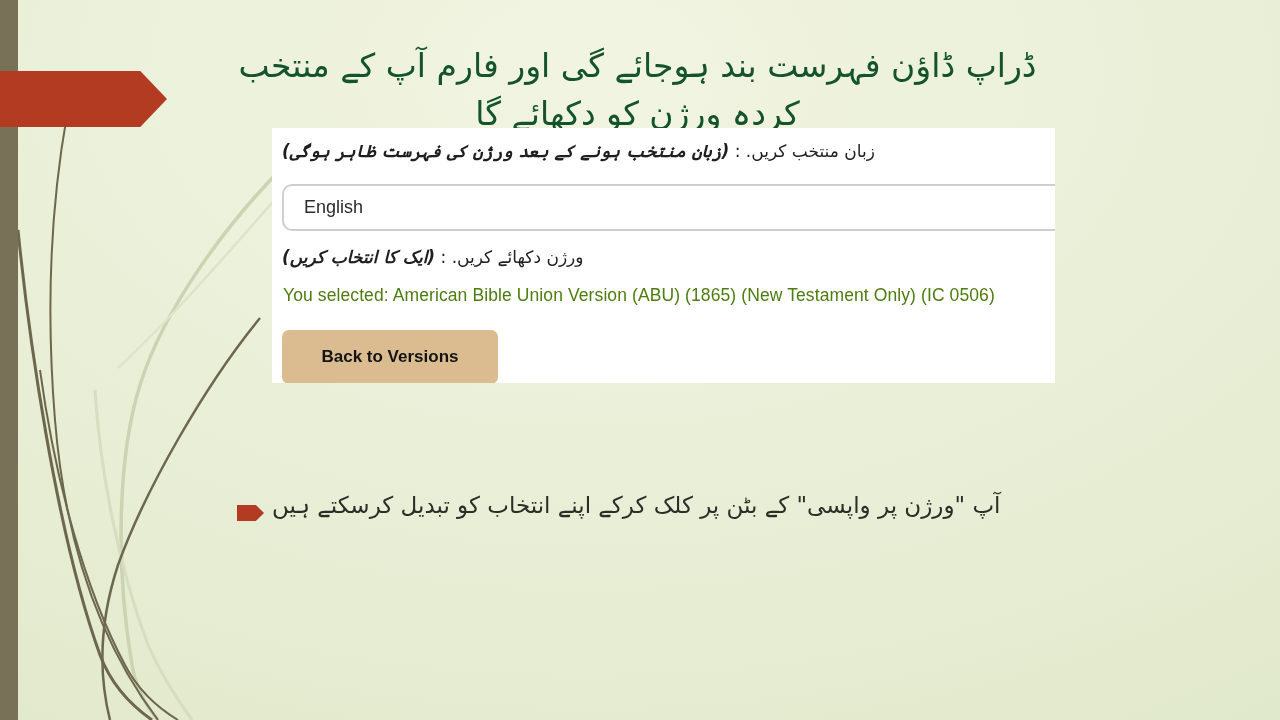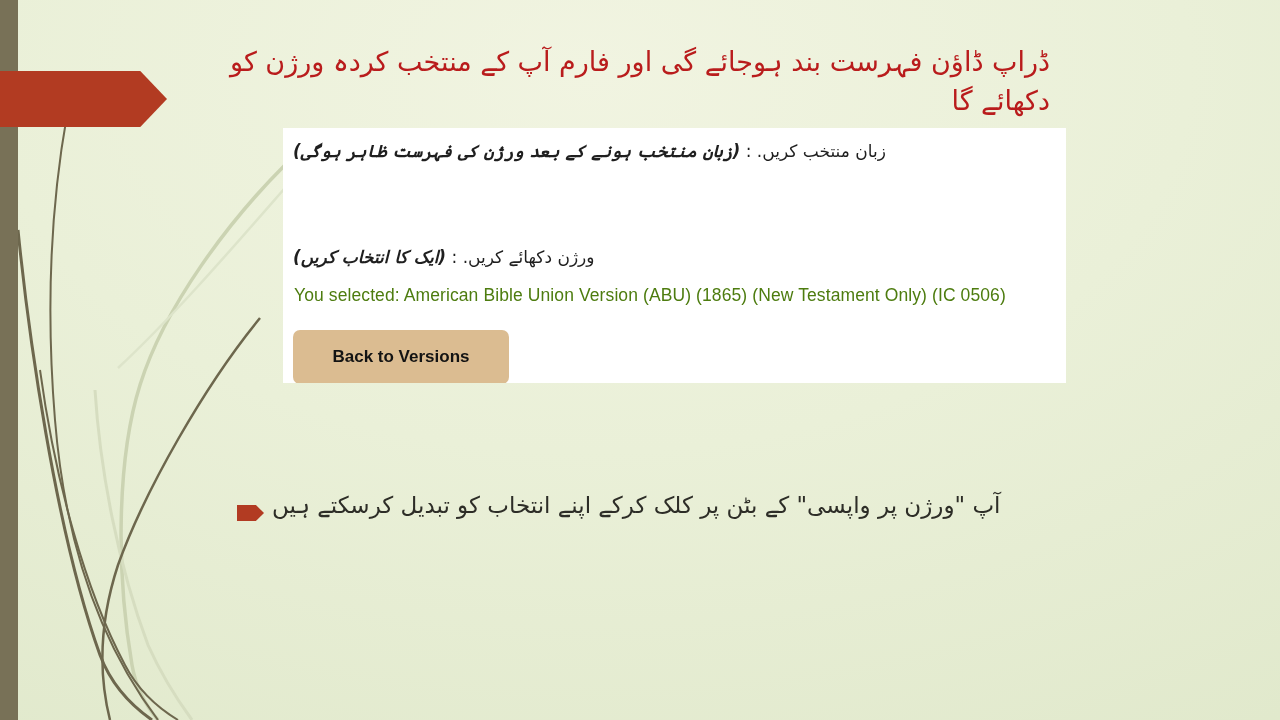--- a/index.html
+++ b/index.html
@@ -23,29 +23,29 @@
   
   .big-arrow {
     position:absolute; left:0; top:71px; width:167px; height:56px;
     background:#b23b22;
     clip-path: polygon(0 0, 84% 0, 100% 50%, 84% 100%, 0 100%);
   }
 
   
   .slide-title {
     position:absolute; left:225px; top:42px; width:825px;
-    direction:rtl; 
+    direction:rtl; text-align:center;
     font-family:"DejaVu Sans", sans-serif;
-    font-size:27px; line-height:1.45; color:#b91c1c;
+    font-size:33px; line-height:1.45; color:#14532d;
   }
 
   
   .panel {
     position:absolute; left:272px; top:128px; width:783px; height:255px;
-    background:#ffffff; overflow:hidden;margin-left:11px;
+    background:#ffffff; overflow:hidden;
   }
   .form-label {
     position:absolute; left:10px; white-space:nowrap;
     direction:rtl; text-align:left;
     font-family:"DejaVu Sans", sans-serif;
     font-size:17px; color:#1f1f1f;
   }
   .form-label.lang { top:13px; }
   .form-label.ver  { top:119px; }
   .form-label .hint { font-weight:bold; font-style:italic; }
@@ -102,20 +102,21 @@
 
 <div class="slide-title">ڈراپ ڈاؤن فہرست بند ہوجائے گی اور فارم آپ کے منتخب کردہ ورژن کو دکھائے گا</div>
 
 <div class="panel">
 
   <div class="form-label lang">
     <span>زبان منتخب کریں. :</span>
     <span class="hint">(زبان منتخب ہونے کے بعد ورژن کی فہرست ظاہر ہوگی)</span>
   </div>
 
+  <input class="language-input" type="text" readonly="" value="English" style="">
 
   <div class="form-label ver">
     <span>ورژن دکھائے کریں. :</span>
     <span class="hint">(ایک کا انتخاب کریں)</span>
   </div>
 
   <div class="selected-text">You selected: American Bible Union Version (ABU) (1865) (New Testament Only) (IC 0506)</div>
 
   <button class="back-btn">Back to Versions</button>
 </div>

